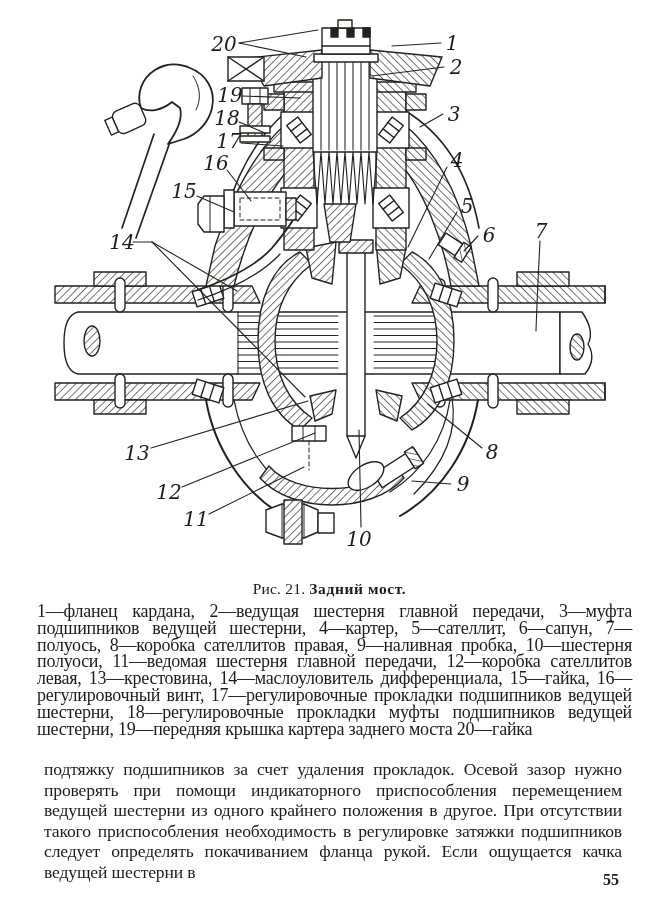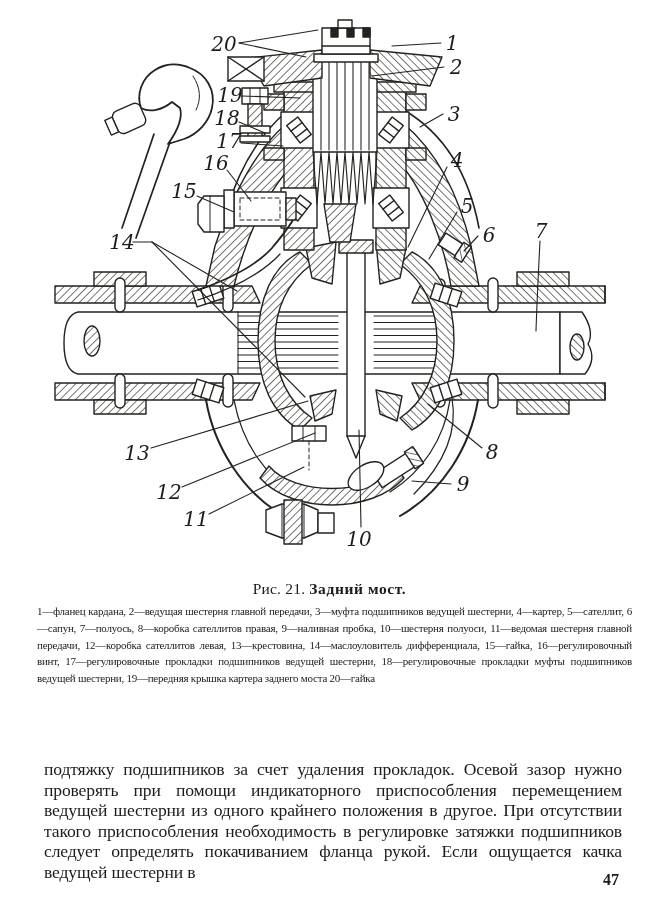--- a/index.html
+++ b/index.html
@@ -13,21 +13,21 @@
     font-family:"DejaVu Serif", serif; font-style:italic; font-size:20px;
     fill:#1e1c19;
   }
   .caption{
     position:absolute; top:580px; left:0; width:100%; text-align:center;
     font-size:15.5px; letter-spacing:.2px;
   }
   .caption b{letter-spacing:.6px;}
   .legend{
     position:absolute; top:603px; left:37px; right:27px; margin:0;
-    font-size:11px; line-height:16.8px; text-align:justify; letter-spacing:-0.25px;
+    font-size:18px; line-height:16.8px; text-align:justify; letter-spacing:-0.25px;
   }
   .bodytext{
     position:absolute; top:751px; left:36px; right:29px; margin:8px;
     font-size:17.6px; line-height:20.6px; text-align:justify; letter-spacing:-0.15px;
   }
   .pagenum{
     position:absolute; top:871px; right:40px; font-size:16px; font-weight:bold;
   }
 </style>
 </head>
@@ -327,15 +327,15 @@
 
   <div class="caption">
     <span>Рис. 21.</span>
     <b>Задний мост.</b>
   </div>
 
   <p class="legend">1—фланец кардана, 2—ведущая шестерня главной передачи, 3—муфта подшипников ведущей шестерни, 4—картер, 5—сателлит, 6—сапун, 7—полуось, 8—коробка сателлитов правая, 9—наливная пробка, 10—шестерня полуоси, 11—ведомая шестерня главной передачи, 12—коробка сателлитов левая, 13—крестовина, 14—маслоуловитель дифференциала, 15—гайка, 16—регулировочный винт, 17—регулировочные прокладки подшипников ведущей шестерни, 18—регулировочные прокладки муфты подшипников ведущей шестерни, 19—передняя крышка картера заднего моста 20—гайка</p>
 
   <p class="bodytext">подтяжку подшипников за счет удаления прокладок. Осевой зазор нужно проверять при помощи индикаторного приспособления перемещением ведущей шестерни из одного крайнего положения в другое. При отсутствии такого приспособления необходимость в регулировке затяжки подшипников следует определять покачиванием фланца рукой. Если ощущается качка ведущей шестерни в</p>
 
-  <div class="pagenum">47</div>
+  <div class="pagenum">55</div>
 
 </div>
 
 </body></html>

